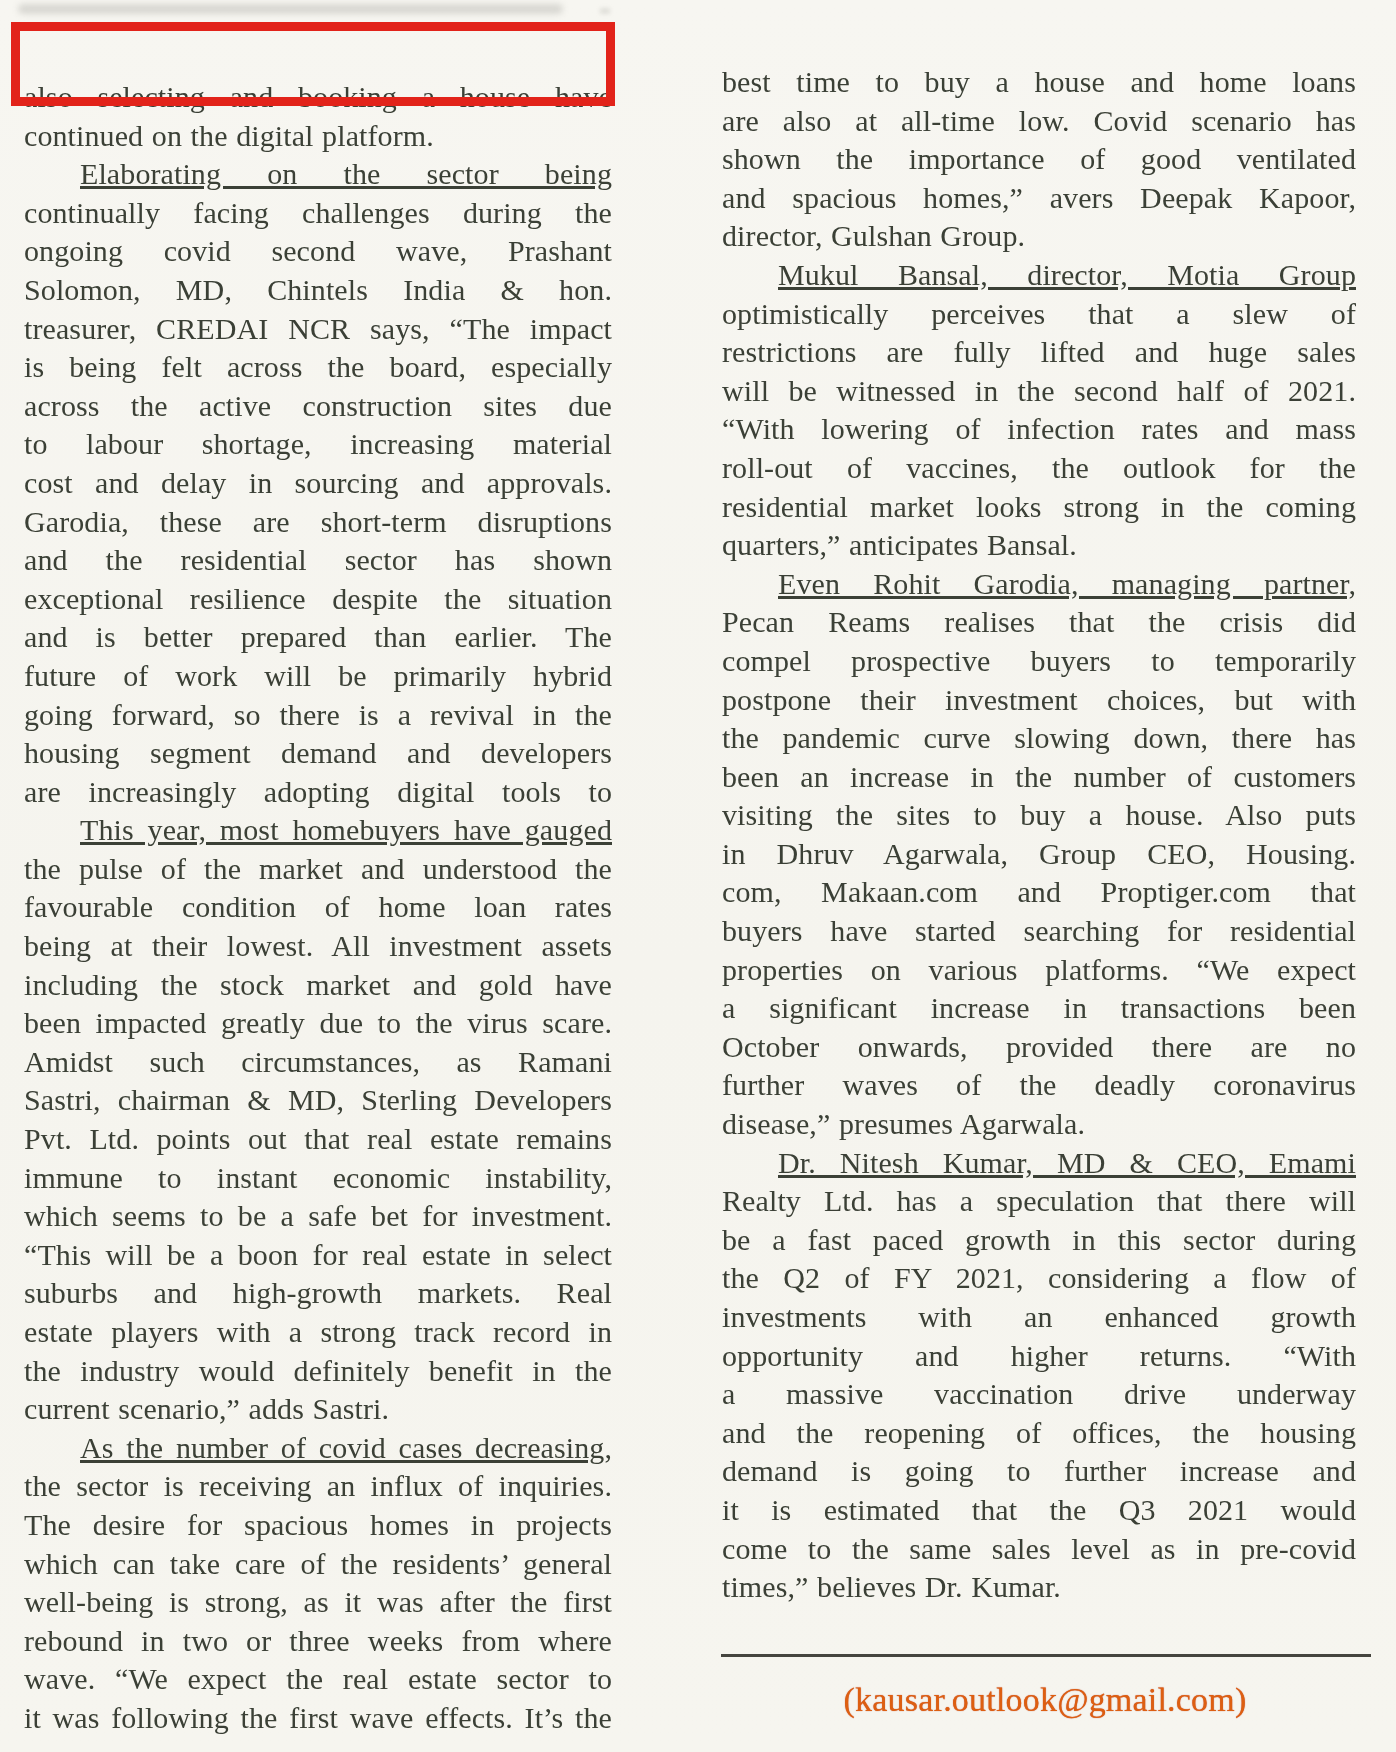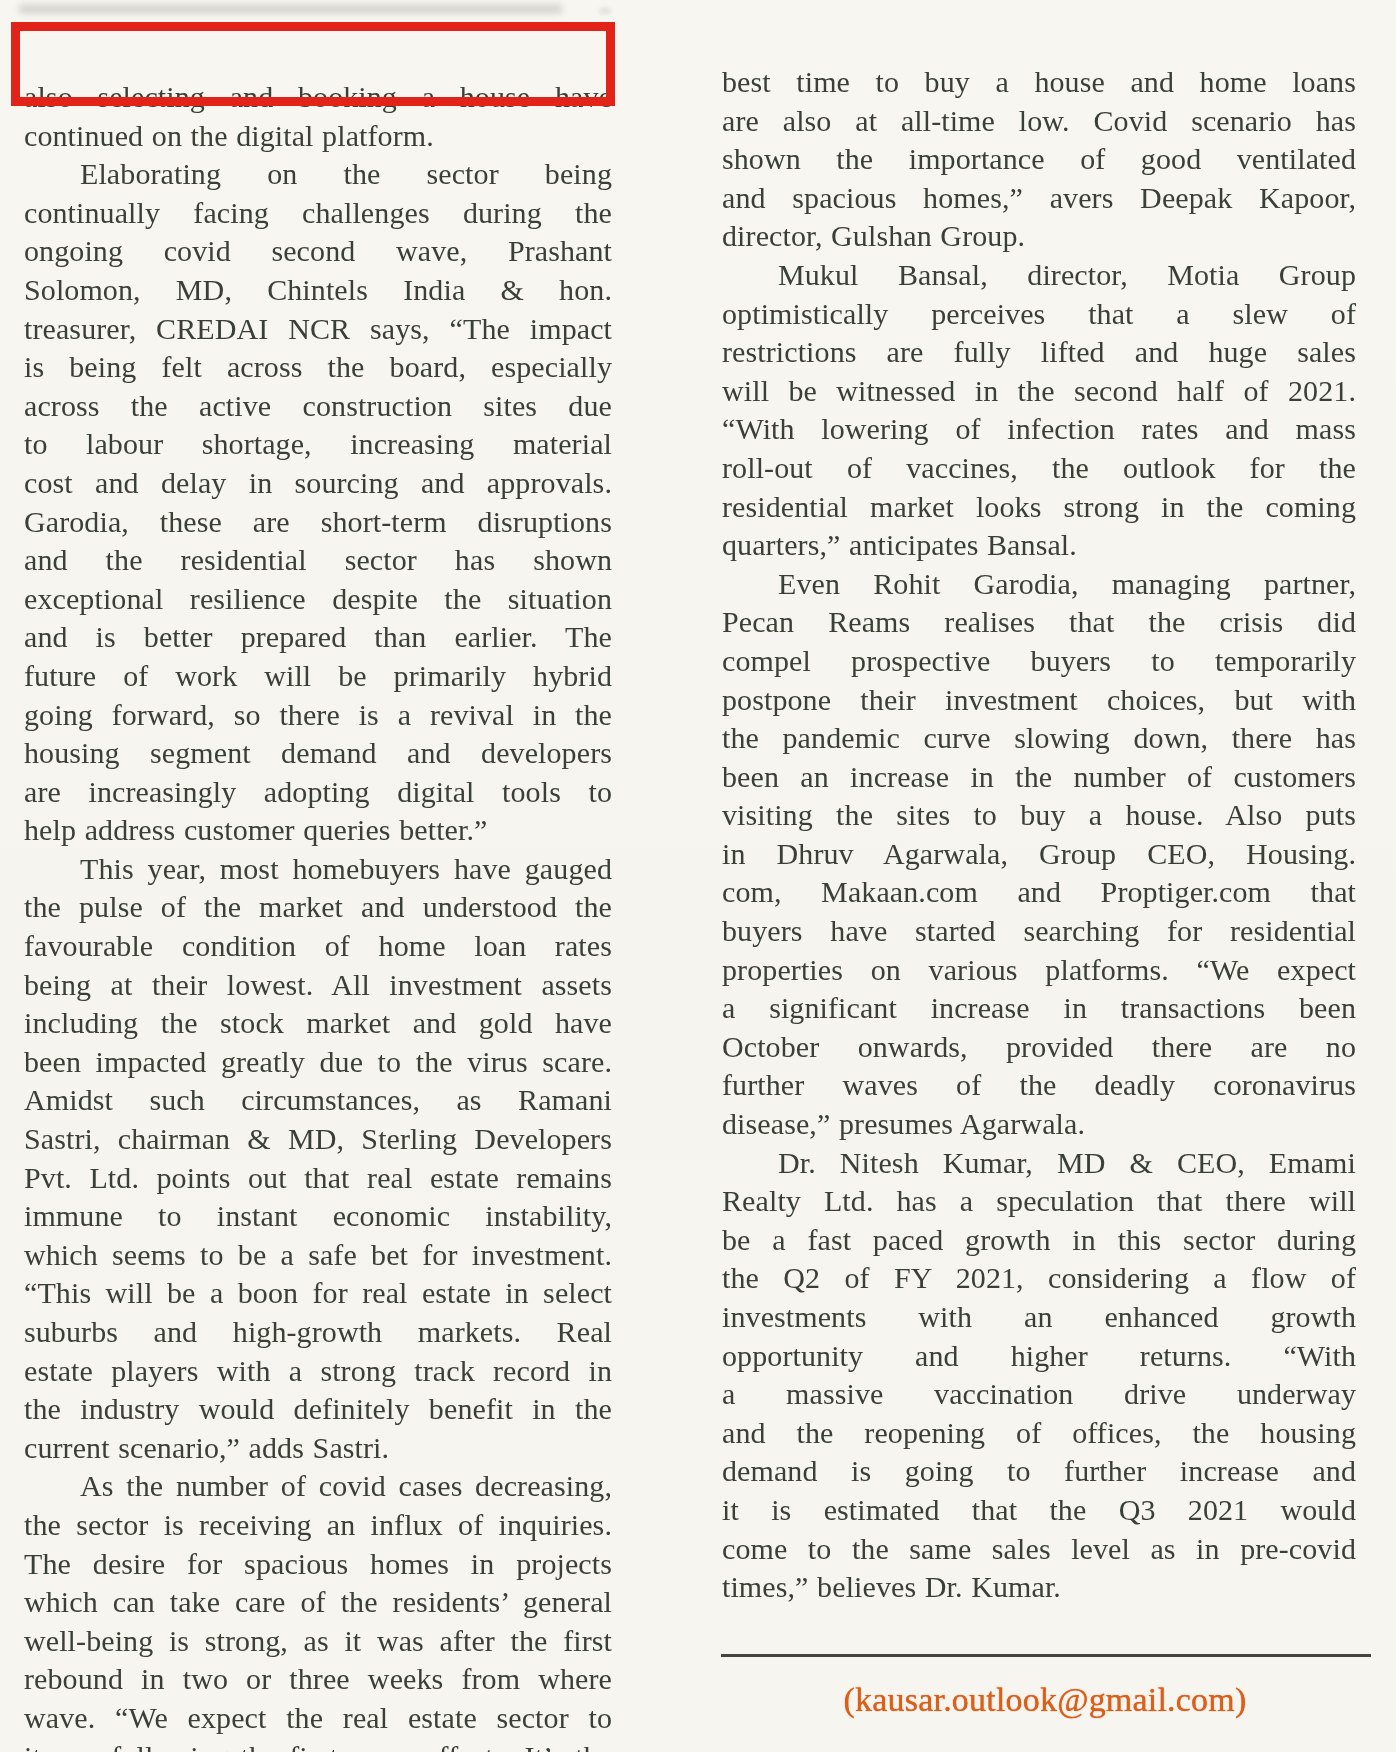--- a/index.html
+++ b/index.html
@@ -36,20 +36,21 @@
     text-align:justify;
     text-align-last:justify;
     word-spacing:1px;
   }
   .column .line.flush{
     text-align:center;
     text-align-last:left;
   }
   .column .line.indent{
     text-indent:56px;
+    text-decoration:underline;
   }
   .col-left{
     left:24px;top:34px;width:588px;margin-top:44px;
   }
   .col-right{
     left:722px;top:35px;width:634px;margin-top:28px;
   }
   .highlight-box{
     position:absolute;
     left:11px;top:22px;width:604px;height:84px;
@@ -94,21 +95,20 @@
       <div class="line">to labour shortage, increasing material</div>
       <div class="line">cost and delay in sourcing and approvals.</div>
       <div class="line">Garodia, these are short-term disruptions</div>
       <div class="line">and the residential sector has shown</div>
       <div class="line">exceptional resilience despite the situation</div>
       <div class="line">and is better prepared than earlier. The</div>
       <div class="line">future of work will be primarily hybrid</div>
       <div class="line">going forward, so there is a revival in the</div>
       <div class="line">housing segment demand and developers</div>
       <div class="line">are increasingly adopting digital tools to</div>
-      <div class="line flush">help address customer queries better.”</div>
       <div class="line indent">This year, most homebuyers have gauged</div>
       <div class="line">the pulse of the market and understood the</div>
       <div class="line">favourable condition of home loan rates</div>
       <div class="line">being at their lowest. All investment assets</div>
       <div class="line">including the stock market and gold have</div>
       <div class="line">been impacted greatly due to the virus scare.</div>
       <div class="line">Amidst such circumstances, as Ramani</div>
       <div class="line">Sastri, chairman &amp; MD, Sterling Developers</div>
       <div class="line">Pvt. Ltd. points out that real estate remains</div>
       <div class="line">immune to instant economic instability,</div>

